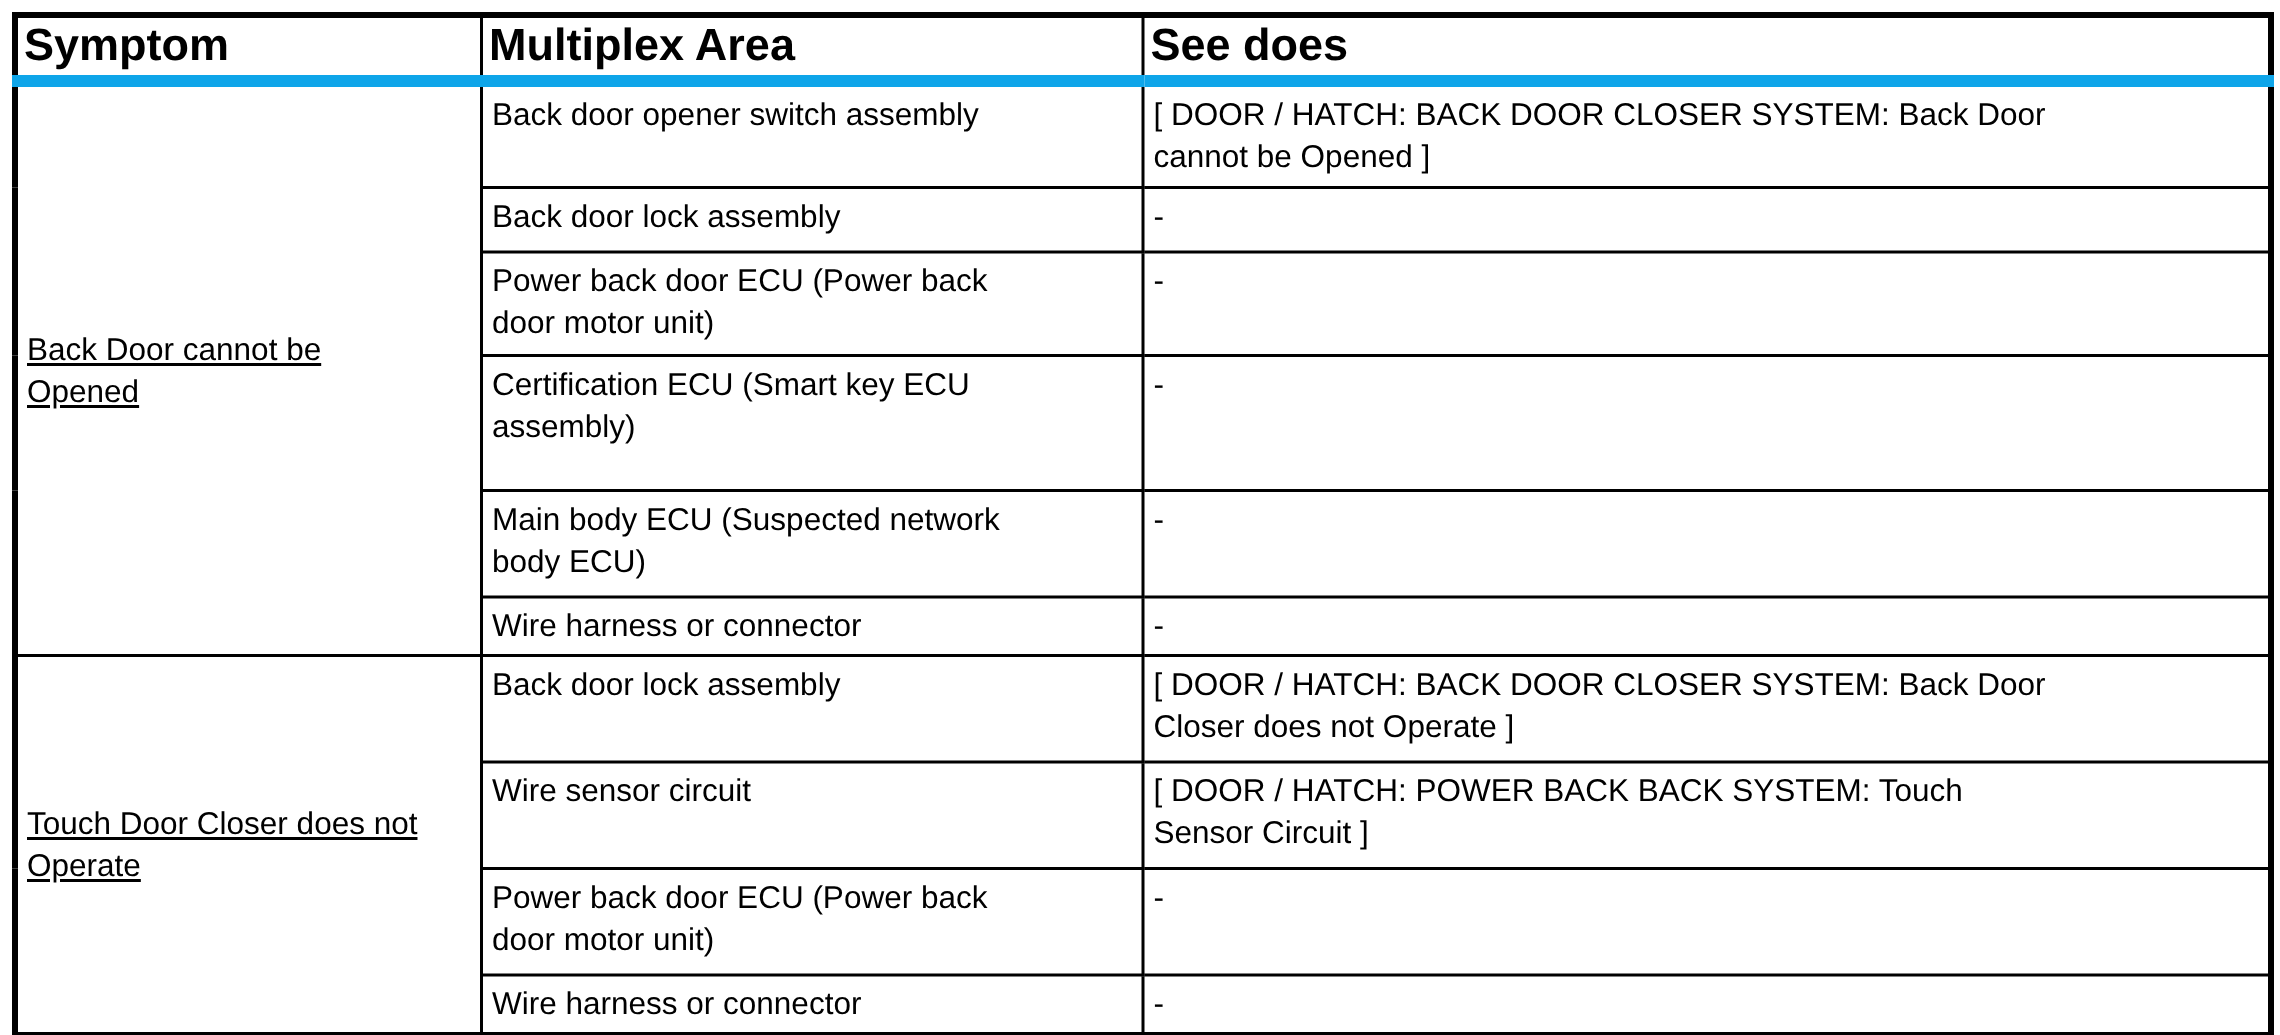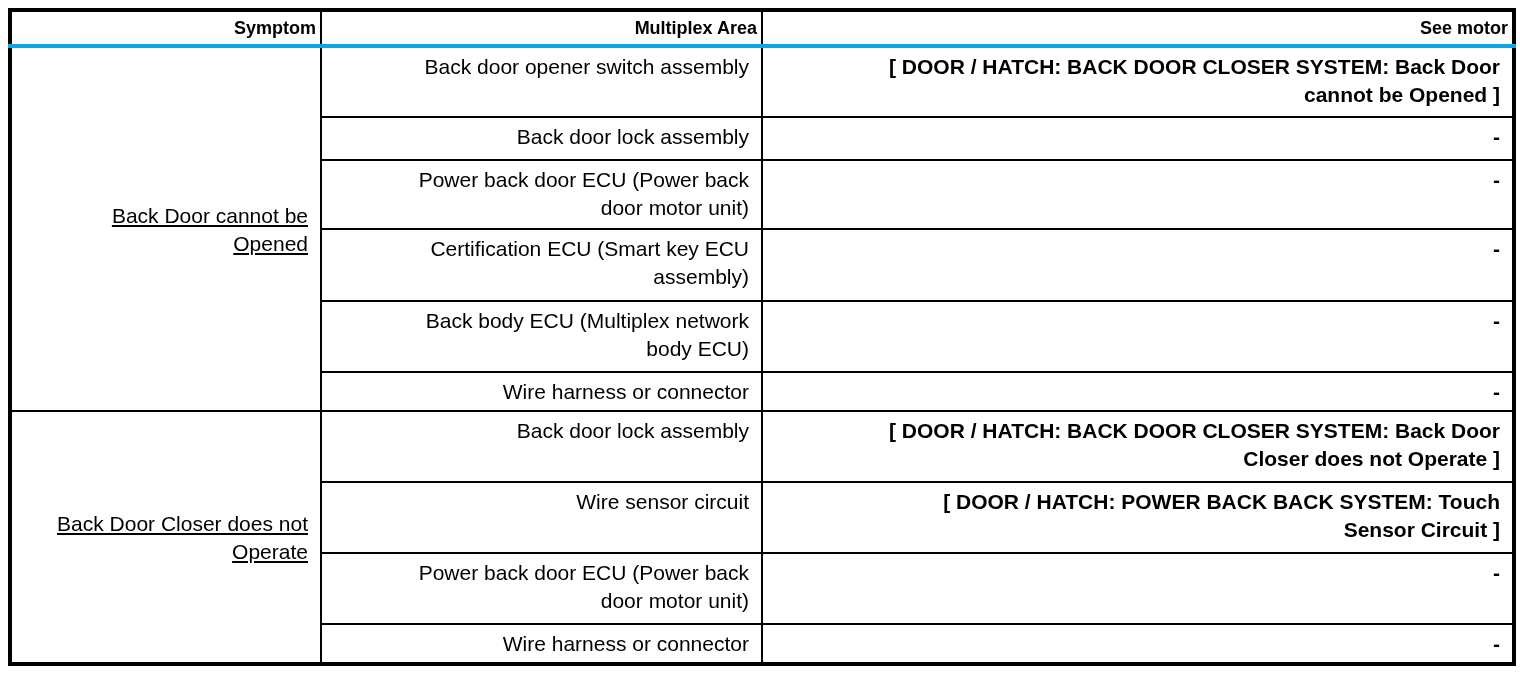--- a/index.html
+++ b/index.html
@@ -24,64 +24,64 @@
     border: 4px solid #000000;
   }
   col.c1 { width: 311px; }
   col.c2 { width: 441px; }
   col.c3 { width: 752px; }
   th, td {
     border: 2px solid #000000;
     overflow: hidden;
   }
   thead th {
-    border-bottom: 4px solid #0ea5e9;
-    font-size: 18px;
+    border-bottom: 8px solid #0ea5e9;
+    font-size: 30px;
     font-weight: bold;
-    text-align: right;
+    text-align: left;
     vertical-align: middle;
     padding: 2px 4px;
   }
   td {
     font-size: 21px;
     line-height: 28px;
     vertical-align: top;
     padding: 5px 12px 4px 6px;
     white-space: pre-line;
-    text-align: right;
+    text-align: left;
   }
   td.symptom {
     vertical-align: middle;
     text-decoration: underline;
   }
   td.seepage {
-    font-weight: bold;
+    font-weight: normal;
   }
   tr.rh-head { height: 36px; }
   tr.rh-a { height: 71px; }
   tr.rh-b { height: 43px; }
   tr.rh-c { height: 69px; }
-  tr.rh-d { height: 72px; }
+  tr.rh-d { height: 90px; }
   tr.rh-e { height: 38px; }
 </style>
 </head>
 <body>
 
 <div class="page">
   <table class="symptom-table">
     <colgroup>
       <col class="c1">
       <col class="c2">
       <col class="c3">
     </colgroup>
     <thead>
       <tr class="rh-head">
         <th>Symptom</th>
         <th>Multiplex Area</th>
-        <th>See motor</th>
+        <th>See does</th>
       </tr>
     </thead>
     <tbody>
 
       <tr class="rh-a">
         <td class="symptom" rowspan="6">Back Door cannot be
 Opened</td>
         <td class="area">Back door opener switch assembly</td>
         <td class="seepage">[ DOOR / HATCH: BACK DOOR CLOSER SYSTEM: Back Door
 cannot be Opened ]</td>
@@ -94,31 +94,31 @@
         <td class="area">Power back door ECU (Power back
 door motor unit)</td>
         <td class="seepage">-</td>
       </tr>
       <tr class="rh-d">
         <td class="area">Certification ECU (Smart key ECU
 assembly)</td>
         <td class="seepage">-</td>
       </tr>
       <tr class="rh-a">
-        <td class="area">Back body ECU (Multiplex network
+        <td class="area">Main body ECU (Suspected network
 body ECU)</td>
         <td class="seepage">-</td>
       </tr>
       <tr class="rh-e">
         <td class="area">Wire harness or connector</td>
         <td class="seepage">-</td>
       </tr>
 
       <tr class="rh-a">
-        <td class="symptom" rowspan="4">Back Door Closer does not
+        <td class="symptom" rowspan="4">Touch Door Closer does not
 Operate</td>
         <td class="area">Back door lock assembly</td>
         <td class="seepage">[ DOOR / HATCH: BACK DOOR CLOSER SYSTEM: Back Door
 Closer does not Operate ]</td>
       </tr>
       <tr class="rh-a">
         <td class="area">Wire sensor circuit</td>
         <td class="seepage">[ DOOR / HATCH: POWER BACK BACK SYSTEM: Touch
 Sensor Circuit ]</td>
       </tr>

